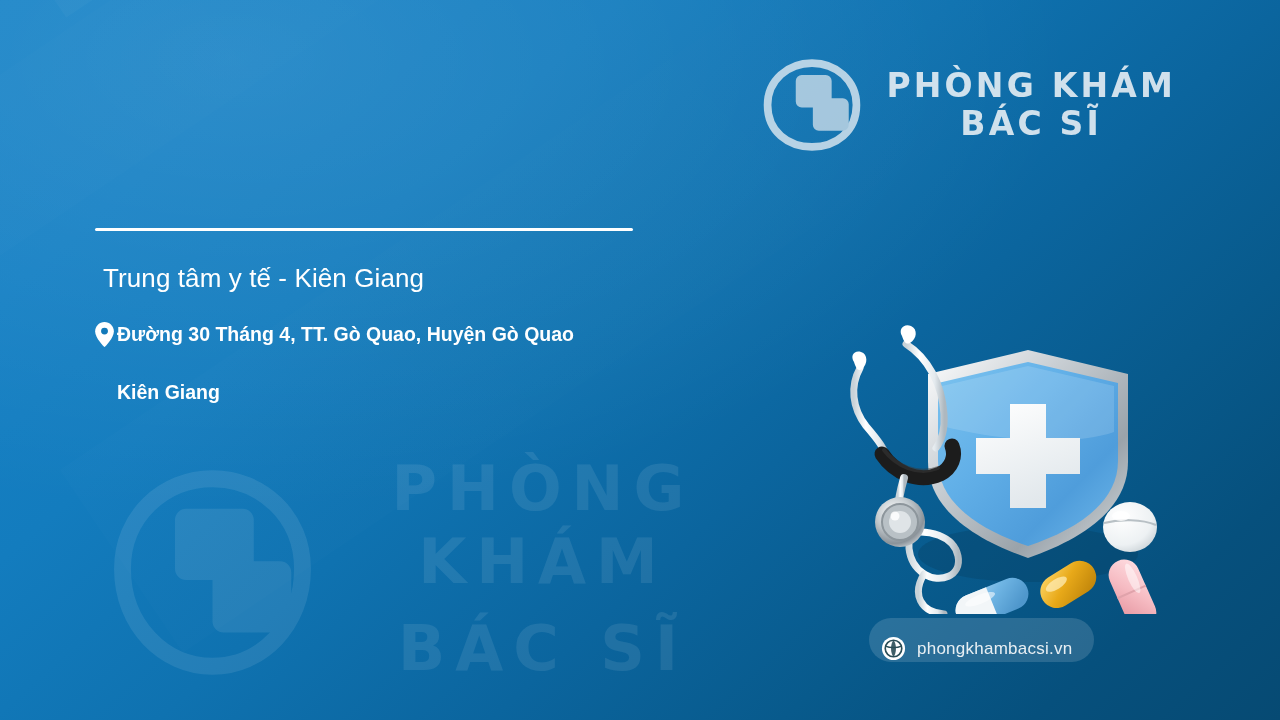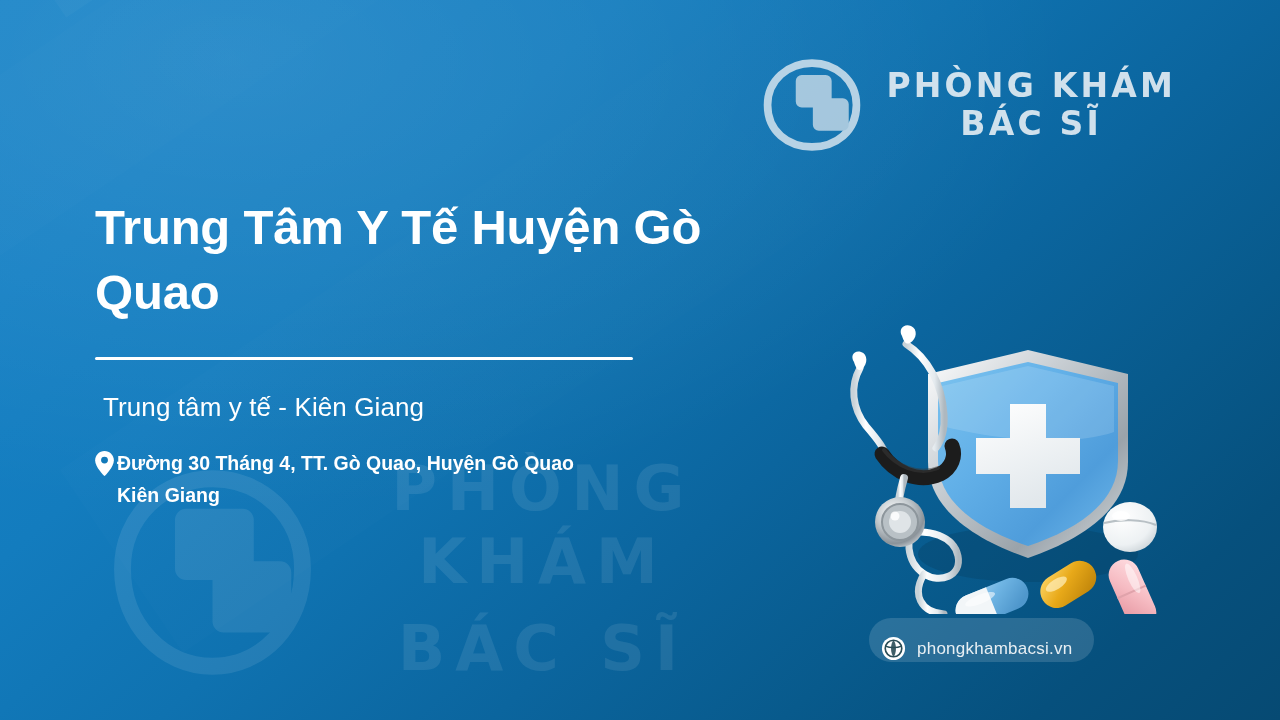--- a/index.html
+++ b/index.html
@@ -115,21 +115,21 @@
     gap:3px;
   }
   .pin-icon { width:19px; height:25px; flex:none; margin-top:3px; }
   .addr-text {
     font-weight:bold;
     font-size:19.5px;
     line-height:1.62;
     color:#ffffff;
     max-width:620px;
   }
-  .addr-text .l2 { display:block; }
+  .addr-text .l2 { display:block;margin-top:26px; }
 
   
   .illus { position:absolute; left:832px; top:322px; width:344px; height:292px; }
 
   
   .url-pill {
     position:absolute;
     left:869px; top:618px;
     height:44px;
     padding:17px 22px 0 12px;
@@ -174,21 +174,20 @@
       <path d="M60 6 C88 6 112 26 112 55 C112 86 88 104 60 104 C32 104 8 86 8 55 C8 26 32 6 60 6 Z" fill="none" stroke="#dfeaf2" stroke-width="9"></path>
       <path d="M48 20 h28 a7 7 0 0 1 7 7 v20 h13 a7 7 0 0 1 7 7 v24 a7 7 0 0 1 -7 7 h-28 a7 7 0 0 1 -7 -7 v-20 h-13 a7 7 0 0 1 -7 -7 v-24 a7 7 0 0 1 7 -7 z" fill="#c9dce9"></path>
     </svg>
     <div class="brand-text">
       <div class="brand-l1">PHÒNG KHÁM</div>
       <div class="brand-l2">BÁC SĨ</div>
     </div>
   </div>
 
   <div class="content">
-    <h1 class="title">Trung Tâm Y Tế Huyện Gò Quao</h1>
     <div class="divider"></div>
     <div class="subtitle">Trung tâm y tế - Kiên Giang</div>
 
     <div class="addr">
       <svg class="pin-icon" viewBox="0 0 24 32">
         <path d="M12 0 C5.4 0 0 5.4 0 12 c0 8.6 12 20 12 20 s12 -11.4 12 -20 C24 5.4 18.6 0 12 0 z" fill="#ffffff"></path>
         <circle cx="12" cy="11.6" r="4.4" fill="#1279b9"></circle>
       </svg>
       <div class="addr-text">
         <span>Đường 30 Tháng 4,  TT. Gò Quao,  Huyện Gò Quao</span>

